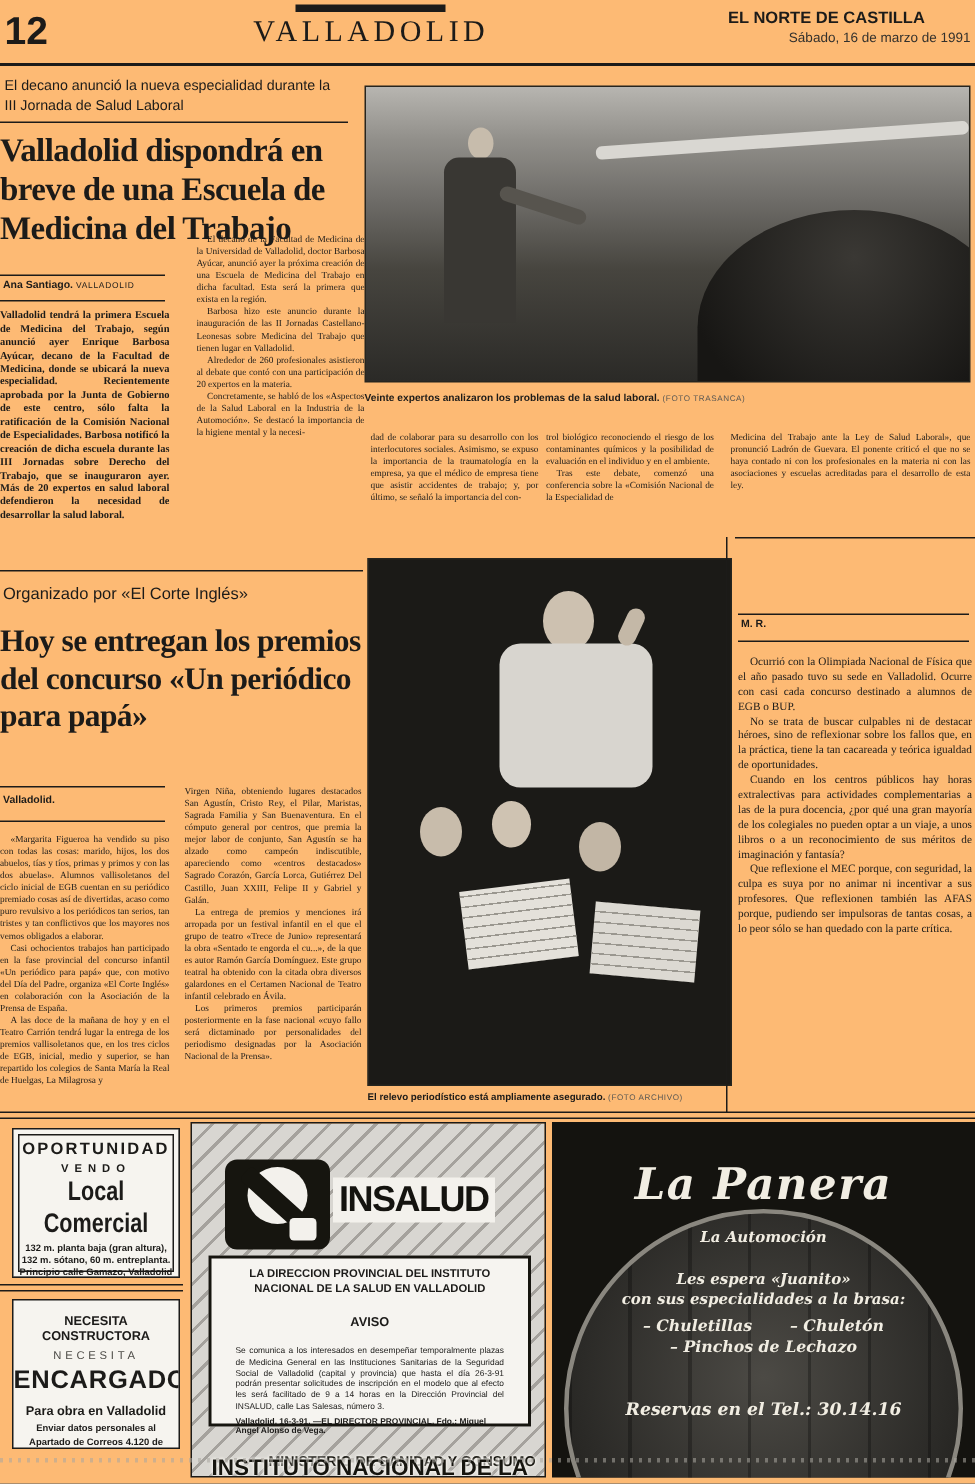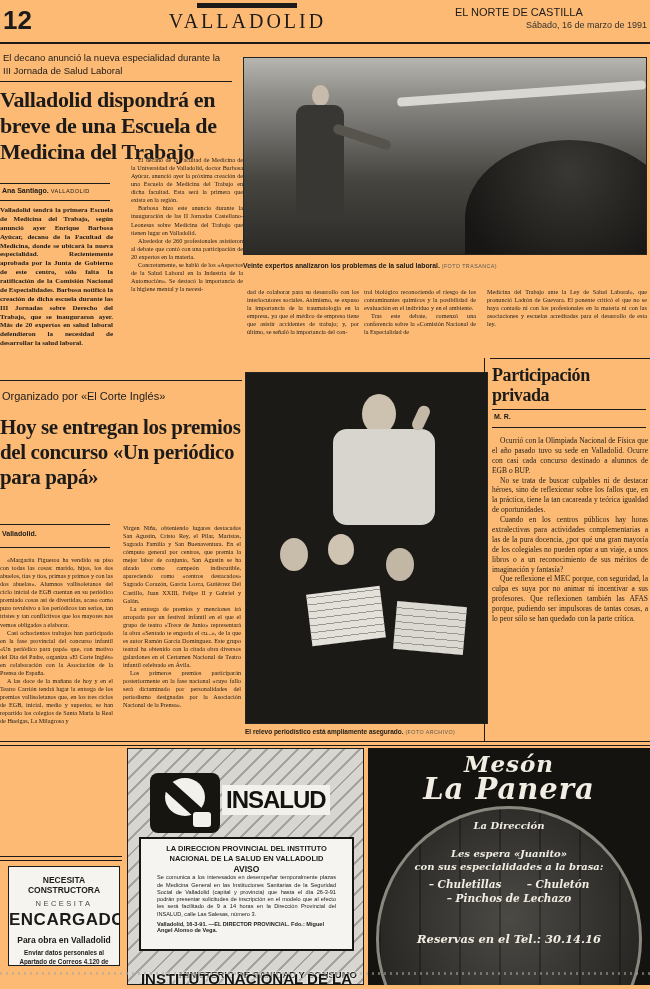--- a/index.html
+++ b/index.html
@@ -31,21 +31,21 @@
          background:repeating-linear-gradient(90deg,#a9a69f 0 2px,transparent 2px 6px)}
 </style>
 </head>
 <body>
 
 <div class="page">
 
   <div class="abs sans" style="left:3px;top:5px;font-size:26px;font-weight:900">12</div>
   <div class="abs" style="left:197px;top:3px;width:100px;height:5px;background:#1c1b19"></div>
   <div class="abs" style="left:150px;top:10px;width:195px;text-align:center;font-size:20px;letter-spacing:3px">VALLADOLID</div>
-  <div class="abs sans" style="left:455px;top:6px;width:192px;text-align:left;font-size:11px;font-weight:400">EL NORTE DE CASTILLA</div>
+  <div class="abs sans" style="left:455px;top:6px;width:192px;text-align:center;font-size:11px;font-weight:700">EL NORTE DE CASTILLA</div>
   <div class="abs sans" style="left:455px;top:20px;width:192px;text-align:right;font-size:9px;color:#33312d">Sábado, 16 de marzo de 1991</div>
   <div class="rule" style="left:0;top:42px;width:650px;height:2px"></div>
 
   <div class="abs sans" style="left:3px;top:52px;width:218px;font-size:9.5px;line-height:1.35">El decano anunció la nueva especialidad durante la III Jornada de Salud Laboral</div>
   <div class="rule" style="left:0;top:81px;width:232px;height:1px"></div>
 
   <div class="abs headline" style="left:0;top:87px;width:240px;font-size:22px;line-height:1.18">Valladolid dispondrá en breve de una Escuela de Medicina del Trabajo</div>
 
   <div class="photo" style="left:243px;top:57px;width:404px;height:198px;
         background:linear-gradient(180deg,#b7b5b0 0%,#918f8a 18%,#6f6d69 38%,#47453f 62%,#2b2a27 100%)">
@@ -114,71 +114,78 @@
     <div class="abs" style="left:62%;top:66%;width:70px;height:48px;background:#dcd9d2;transform:rotate(5deg);
           background-image:repeating-linear-gradient(0deg,transparent 0 6px,#9a978f 6px 7px)"></div>
   </div>
   <div class="abs caption" style="left:245px;top:728px;font-size:6.5px">
     <span>El relevo periodístico está ampliamente asegurado.</span>
     <span class="credit">(FOTO ARCHIVO)</span>
   </div>
 
   <div class="rule" style="left:484px;top:358px;width:1px;height:384px"></div>
   <div class="rule" style="left:490px;top:358px;width:160px;height:1px"></div>
-  <div class="abs headline" style="left:492px;top:365px;width:158px;font-size:18px;line-height:1.12">Participación privada</div>
   <div class="rule" style="left:492px;top:409px;width:154px;height:1px"></div>
   <div class="abs sans" style="left:494px;top:413px;font-size:7px;font-weight:bold">M. R.</div>
   <div class="rule" style="left:492px;top:427px;width:154px;height:1px"></div>
   <div class="abs opiniontxt" style="left:492px;top:436px;width:156px;height:300px">
       <p>Ocurrió con la Olimpiada Nacional de Física que el año pasado tuvo su sede en Valladolid. Ocurre con casi cada concurso destinado a alumnos de EGB o BUP.</p>
       <p>No se trata de buscar culpables ni de destacar héroes, sino de reflexionar sobre los fallos que, en la práctica, tiene la tan cacareada y teórica igualdad de oportunidades.</p>
       <p>Cuando en los centros públicos hay horas extralectivas para actividades complementarias a las de la pura docencia, ¿por qué una gran mayoría de los colegiales no pueden optar a un viaje, a unos libros o a un reconocimiento de sus méritos de imaginación y fantasía?</p>
       <p>Que reflexione el MEC porque, con seguridad, la culpa es suya por no animar ni incentivar a sus profesores. Que reflexionen también las AFAS porque, pudiendo ser impulsoras de tantas cosas, a lo peor sólo se han quedado con la parte crítica.</p>
     </div>
 
   <div class="dblrule" style="left:0;top:741px;width:650px"></div>
 
+  <div class="adbox" style="left:8px;top:752px;width:112px;height:100px;box-shadow:inset 0 0 0 3px #f6f4ef,inset 0 0 0 4px #1c1b19;padding-top:7px">
+    <div style="font-size:11px;font-weight:800;letter-spacing:1.5px">OPORTUNIDAD</div>
+    <div style="font-size:7.5px;font-weight:bold;letter-spacing:4px;margin-top:2px">VENDO</div>
+    <div style="font-size:18px;font-weight:800;transform:scaleX(.8);margin:1px 0 3px">Local Comercial</div>
+    <div style="font-size:6.3px;font-weight:bold;line-height:1.3">132 m. planta baja (gran altura),</div>
+    <div style="font-size:6.3px;font-weight:bold;line-height:1.3">132 m. sótano, 60 m. entreplanta.</div>
+    <div style="font-size:6.3px;font-weight:bold;line-height:1.3">Principio calle Gamazo, Valladolid</div>
+
+  </div>
 
   <div class="dblrule" style="left:0;top:856px;width:122px"></div>
 
   <div class="adbox" style="left:8px;top:866px;width:112px;height:100px;padding-top:8px">
     <div style="font-size:8.5px;font-weight:bold">NECESITA CONSTRUCTORA</div>
     <div style="font-size:7.5px;letter-spacing:2.5px;color:#4c4a46;margin-top:4px">NECESITA</div>
     <div style="font-size:17px;font-weight:900;letter-spacing:.5px;margin:2px 0 5px">ENCARGADO</div>
     <div style="font-size:8.5px;font-weight:600">Para obra en Valladolid</div>
     <div style="font-size:6.3px;font-weight:800;line-height:1.35;margin:4px 6px 0">Enviar datos personales al Apartado de Correos 4.120 de Valladolid</div>
   </div>
 
   <div class="insalud" style="left:127px;top:748px;width:237px;height:237px">
     <div class="abs" style="left:22px;top:24px;width:70px;height:60px;background:#16150f;border-radius:8px">
       <div class="abs" style="left:15px;top:5px;width:40px;height:38px;background:#f3f1ec;border-radius:50%"></div>
       <div class="abs" style="left:6px;top:22px;width:58px;height:12px;background:#16150f;transform:rotate(42deg);border-radius:3px"></div>
       <div class="abs" style="left:43px;top:39px;width:18px;height:15px;background:#f3f1ec;border-radius:3px"></div>
     </div>
     <div class="abs sans" style="left:94px;top:36px;font-size:24px;font-weight:900;letter-spacing:-1px;color:#14130f;background:#f3f1ec;padding:1px 4px">INSALUD</div>
     <div class="abs sans" style="left:11px;top:88px;width:215px;height:114px;background:#f6f4f0;border:2px solid #16150f;padding:5px 16px;text-align:center">
       <div style="font-size:7.5px;font-weight:800;line-height:1.35">LA DIRECCION PROVINCIAL DEL INSTITUTO NACIONAL DE LA SALUD EN VALLADOLID</div>
-      <div style="font-size:8.5px;font-weight:800;margin:0 0">AVISO</div>
+      <div style="font-size:8.5px;font-weight:800;margin:12px 0">AVISO</div>
       <div style="font-size:5.6px;line-height:1.3;text-align:justify">Se comunica a los interesados en desempeñar temporalmente plazas de Medicina General en las Instituciones Sanitarias de la Seguridad Social de Valladolid (capital y provincia) que hasta el día 26-3-91 podrán presentar solicitudes de inscripción en el modelo que al efecto les será facilitado de 9 a 14 horas en la Dirección Provincial del INSALUD, calle Las Salesas, número 3.</div>
       <div style="font-size:5.6px;font-weight:bold;text-align:left;margin-top:3px">Valladolid, 16-3-91. —EL DIRECTOR PROVINCIAL. Fdo.: Miguel Angel Alonso de Vega.</div>
     </div>
     <div class="abs sans" style="left:8px;top:220px;width:221px;text-align:right;font-size:9.5px;font-weight:900;color:#16150f;text-shadow:0 0 2px #f3f1ec,0 0 2px #f3f1ec,0 0 3px #f3f1ec">MINISTERIO DE SANIDAD Y CONSUMO</div>
     <div class="abs sans" style="left:8px;top:221px;width:221px;text-align:center;font-size:15px;font-weight:900;color:#16150f;text-shadow:0 0 2px #f3f1ec,0 0 2px #f3f1ec,0 0 3px #f3f1ec">INSTITUTO NACIONAL DE LA SALUD</div>
   </div>
 
   <div class="meson" style="left:368px;top:748px;width:282px;height:237px">
     <div class="abs" style="left:8px;top:58px;width:266px;height:266px;border-radius:50%;border:3px solid #8a877f;
           background:radial-gradient(circle at 50% 42%,#4c4a45,#2b2a27 62%,#191815 95%);
           background-blend-mode:normal">
       <div class="abs" style="left:0;top:0;width:100%;height:100%;border-radius:50%;
             background:repeating-linear-gradient(90deg,rgba(0,0,0,.28) 0 2px,transparent 2px 40px)"></div>
     </div>
-    <div class="ln" style="top:2px;font-size:23px;letter-spacing:1px">Mesón</div>
     <div class="ln" style="top:24px;font-size:29px;letter-spacing:1px">La Panera</div>
-    <div class="ln" style="top:72px;font-size:10px">La Dirección</div>
+    <div class="ln" style="top:72px;font-size:10px">La Automoción</div>
     <div class="ln" style="top:100px;font-size:10px">Les espera «Juanito»</div>
     <div class="ln" style="top:113px;font-size:10px">con sus especialidades a la brasa:</div>
     <div class="ln" style="top:130px;font-size:10.5px">
       <span>– Chuletillas</span>
       <span style="display:inline-block;width:18px"></span>
       <span>– Chuletón</span>
     </div>
     <div class="ln" style="top:144px;font-size:10.5px">– Pinchos de Lechazo</div>
     <div class="ln" style="top:184px;font-size:11.5px">Reservas en el Tel.: 30.14.16</div>
   </div>

